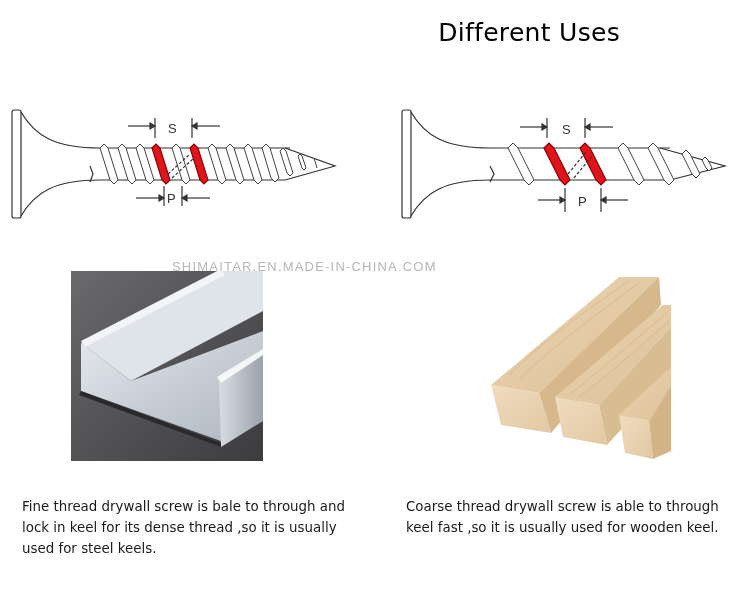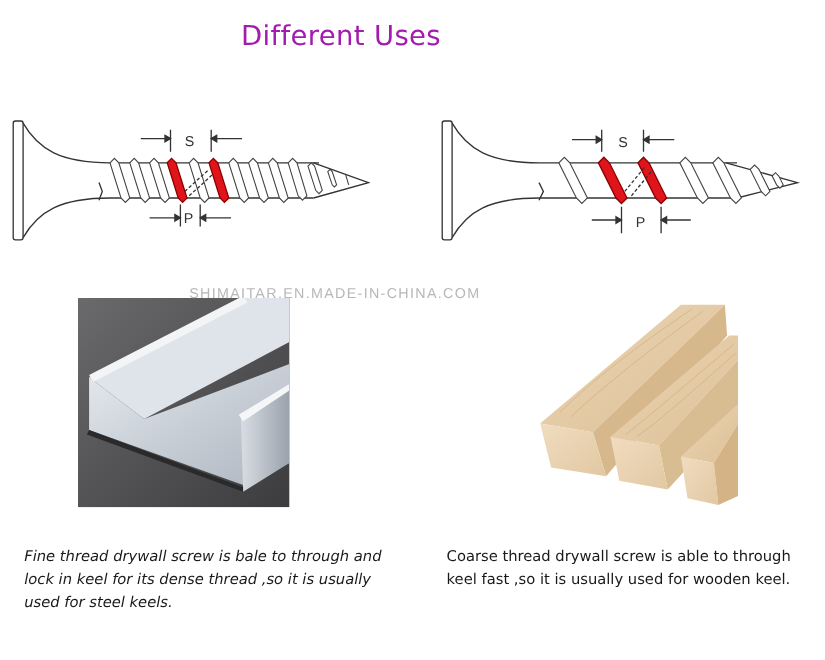--- a/index.html
+++ b/index.html
@@ -1,27 +1,27 @@
 <!DOCTYPE html>
 <html><head>
   <meta charset="utf-8">
   <style>
     html, body { margin: 0; padding: 0; background: #ffffff; }
     body { width: 750px; height: 600px; position: relative; overflow: hidden; font-family: "DejaVu Sans", sans-serif; }
-    .title { position: absolute; left: 0; top: 18px; width: 620px; text-align: center; font-size: 25px; color: #a21caf; letter-spacing: 0.3px; }
+    .title { position: absolute; left: 0; top: 18px; width: 620px; text-align: right; font-size: 25px; color: #000000; letter-spacing: 0.3px; }
     .screw { position: absolute; top: 96px; width: 360px; height: 130px; }
     .screw.left { left: 0; }
     .screw.right { left: 390px; }
     .watermark { position: absolute; top: 259px; left: 172px; font-size: 13px; letter-spacing: 1.2px; color: rgba(170,170,170,0.85); font-family: "Liberation Sans", sans-serif; z-index: 3; }
     .photo { position: absolute; overflow: hidden; }
     .photo.steel { left: 71px; top: 271px; width: 192px; height: 190px; background: #555; }
     .photo.wood { left: 479px; top: 275px; width: 192px; height: 190px; background: #fff; }
     .photo svg { width: 100%; height: 100%; display: block; }
     .desc { position: absolute; font-size: 13.4px; line-height: 21px; color: #1a1a1a; }
-    .desc.left { left: 22px; top: 496px; width: 330px; font-style: italic; }
+    .desc.left { left: 22px; top: 496px; width: 330px; }
     .desc.right { left: 406px; top: 496px; width: 340px; }
     .label { font-family: "Liberation Sans", sans-serif; font-size: 13px; fill: #333; }
   </style>
 </head>
 <body>
 
 <div class="title">Different Uses</div>
 
 <div class="screw left">
   <svg width="360" height="130" viewBox="0 0 360 130">

